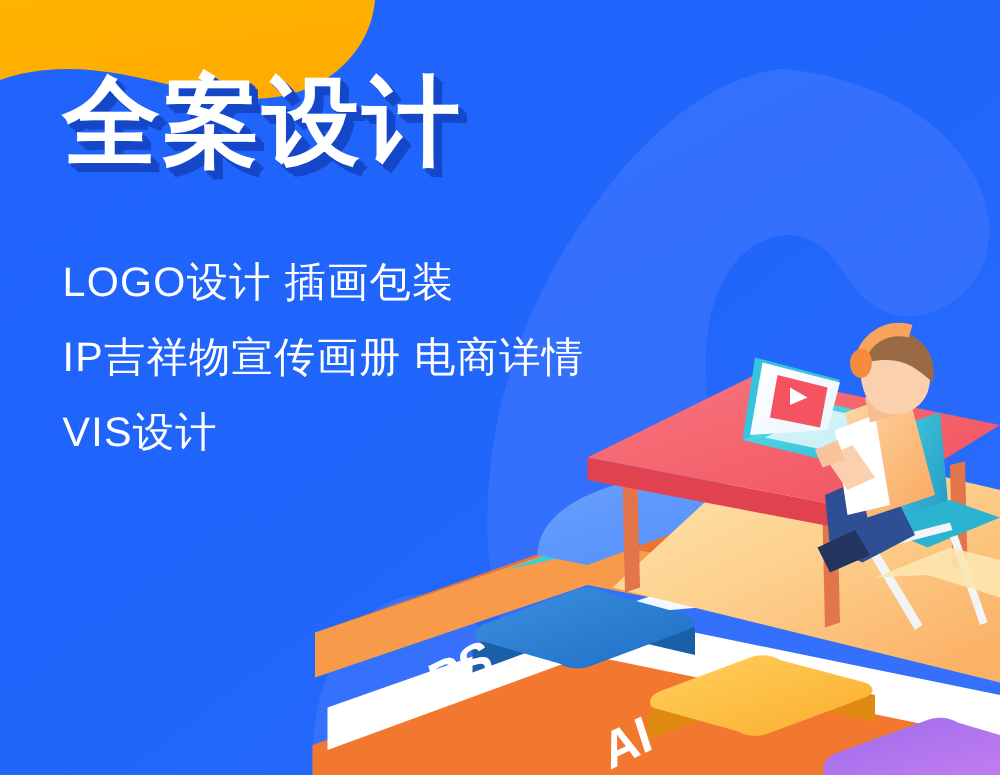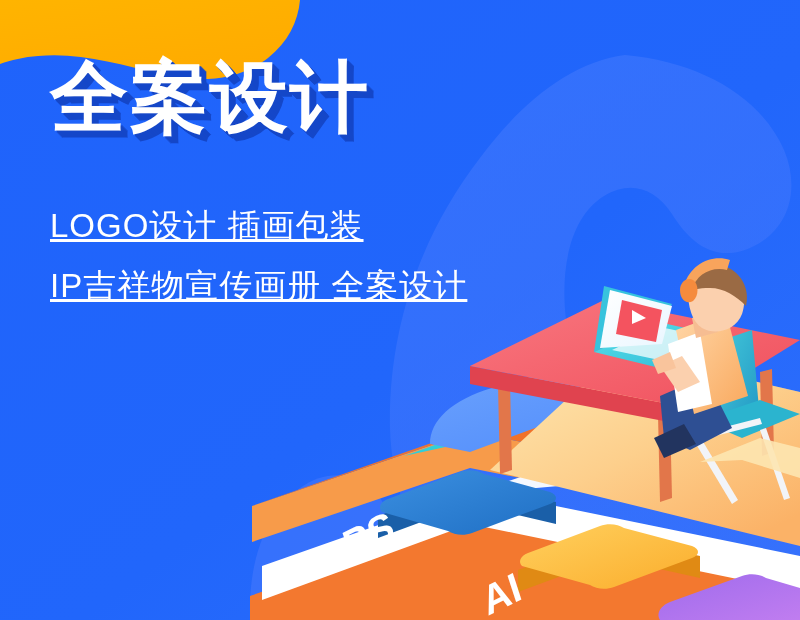--- a/index.html
+++ b/index.html
@@ -44,21 +44,20 @@
     left:50px; top:196px;
     width:530px;
   }
   .service-line {
     color:#ffffff;
     font-size:33px;
     line-height:60px;
     letter-spacing:1px;
     white-space:nowrap;
     font-weight:normal;
-    text-decoration:underline;
   }
 
   
   .illustration {
     position:absolute;
     left:0; top:0;
     width:800px; height:620px;
     pointer-events:none;
   }
   .illustration svg { display:block; width:800px; height:620px; }
@@ -118,21 +117,22 @@
                C 240 80, 200 84, 160 74
                C 120 64, 78 52, 38 56
                C 24 57, 11 60, 0 64 Z" fill="url(#orangeGrad)"></path>
     </svg>
   </div>
 
   <div class="headline">全案设计</div>
 
   <div class="service-list">
     <div class="service-line">LOGO设计 插画包装</div>
-    <div class="service-line">IP吉祥物宣传画册  全案设计</div>
+    <div class="service-line">IP吉祥物宣传画册  电商详情</div>
+    <div class="service-line">VIS设计</div>
   </div>
 
   <div class="illustration">
     <svg viewBox="0 0 800 620" xmlns="http://www.w3.org/2000/svg">
       <defs>
         <linearGradient id="floorG" x1="0" y1="0" x2="0.8" y2="1">
           <stop offset="0%" stop-color="#fde9b4"></stop>
           <stop offset="55%" stop-color="#fdcf8c"></stop>
           <stop offset="100%" stop-color="#fbb267"></stop>
         </linearGradient>

